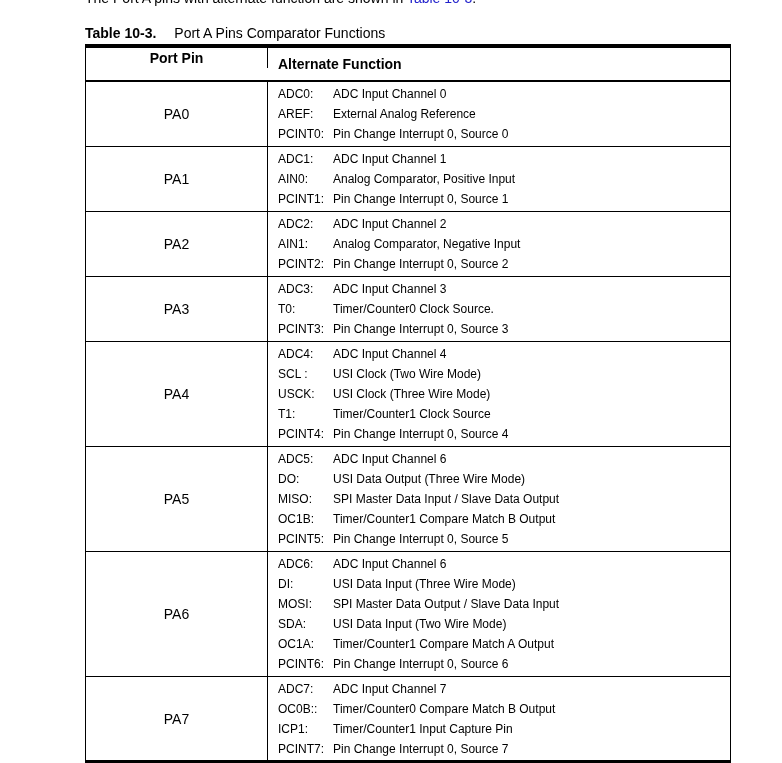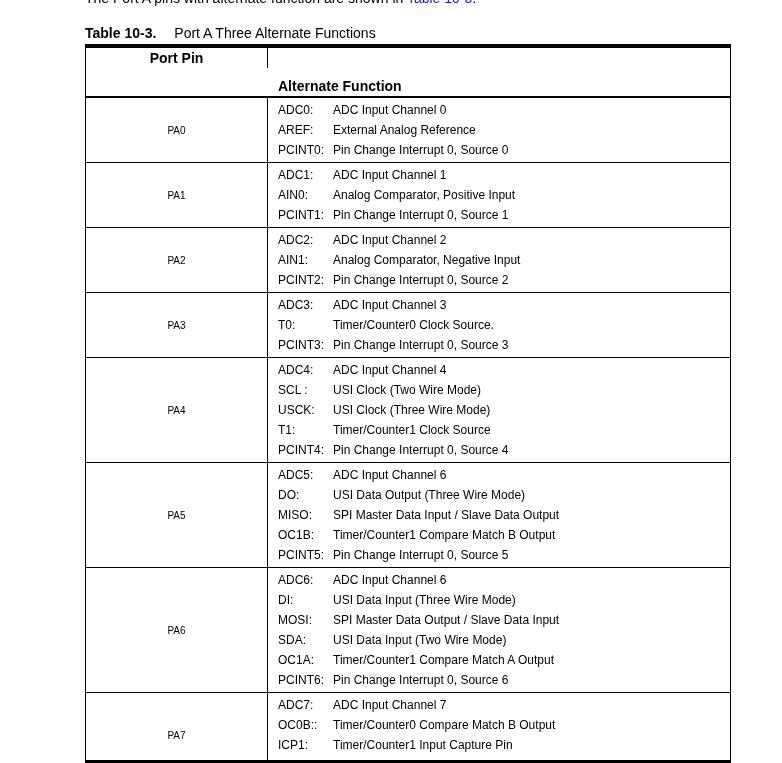--- a/index.html
+++ b/index.html
@@ -59,37 +59,36 @@
     display: flex;
     align-items: center;
     justify-content: center;
     height: 20px;
   }
   .thead .h-fn {
     flex: 1;
     display: flex;
     align-items: center;
     padding-left: 10px;
-    height: 20px;
-    margin-top: 28px;
+    height: 32px;
   }
   .trow {
     display: flex;
     border-bottom: 1px solid #000;
   }
   .trow:last-child {
     border-bottom: none;
   }
   .c-pin {
     width: 181px;
     border-right: 1px solid #000;
     display: flex;
     align-items: center;
     justify-content: center;
-    font-size: 10px;
+    font-size: 14px;
   }
   .c-fn {
     flex: 1;
     padding: 2px 0 2px 10px;
     font-size: 12px;
   }
   .fn-line {
     display: flex;
     line-height: 20px;
     white-space: nowrap;
@@ -109,21 +108,21 @@
   }
 </style>
 </head>
 <body>
 
 <div class="intro">
   <span>The Port A pins with alternate function are shown in </span><span class="link" style="color: rgb(34, 34, 204);">Table 10-3</span><span>.</span>
 </div>
 
 <div class="caption">
-  <span class="cap-label">Table 10-3.</span><span class="cap-title">Port A Three Alternate Functions</span>
+  <span class="cap-label">Table 10-3.</span><span class="cap-title">Port A Pins Comparator Functions</span>
 </div>
 
 <div class="tbl">
   <div class="thead">
     <div class="h-pin">Port Pin</div>
     <div class="h-fn">Alternate Function</div>
   </div>
   <div class="tbody">
       <div class="trow">
         <div class="c-pin">PA0</div>

